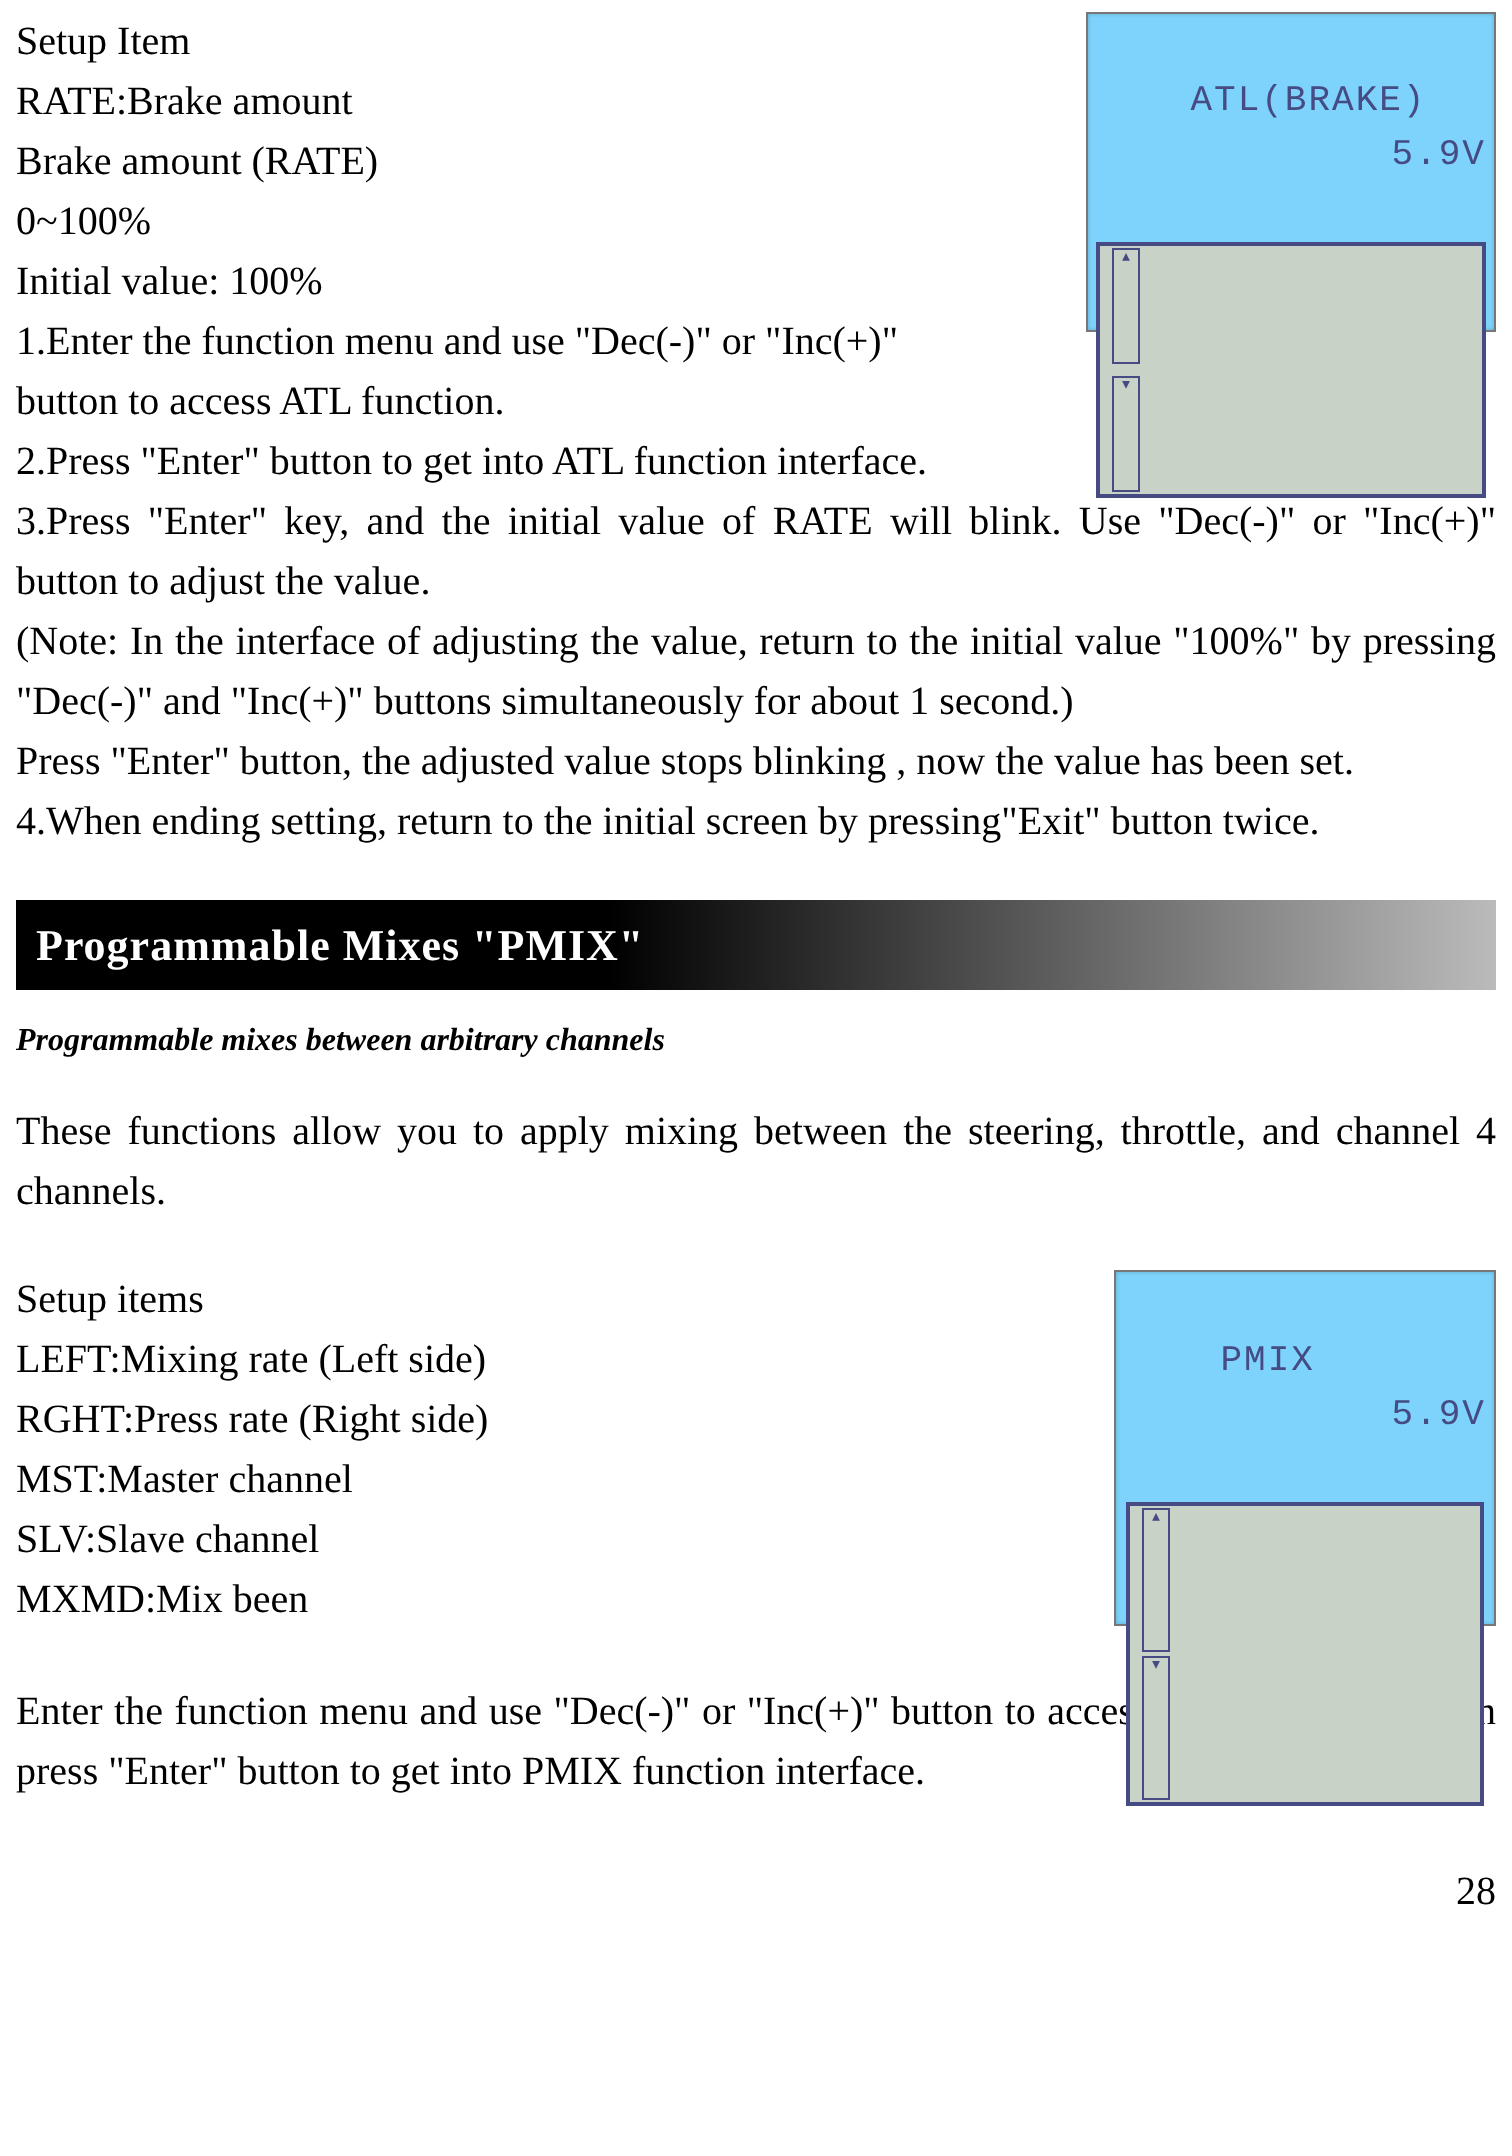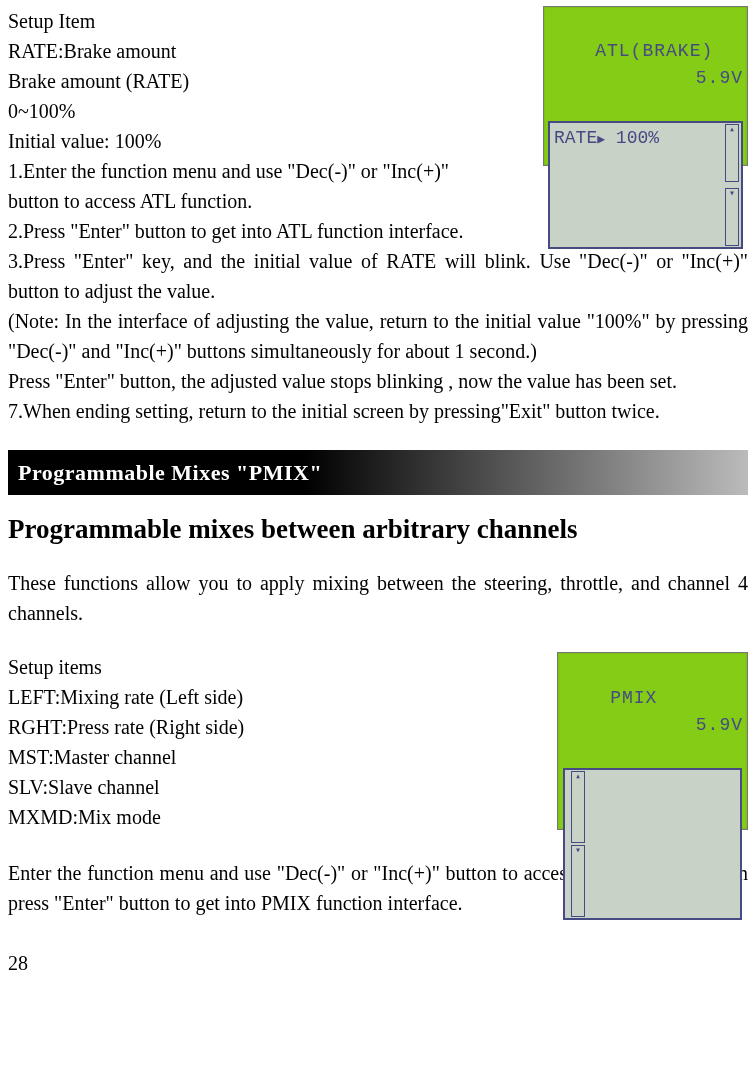--- a/index.html
+++ b/index.html
@@ -20,30 +20,31 @@
     background:linear-gradient(90deg,#000 0%,#000 40%,#bbb 100%);
     color:#fff;
     font-weight:bold;
     font-size:22px;
     padding:6px 10px;
     margin:24px 0 14px 0;
     letter-spacing:.5px;
   }
   .subheading{
     font-weight:bold;
-    font-size:27px;
+    font-size:16px;
     margin:6px 0 18px 0;
+    font-style:italic;
   }
   .gap{height:24px}
   
   .lcd{
     float:right;
     margin-left:8px;
     margin-bottom:4px;
-    background:#84cc16;
+    background:#7dd3fc;
     border:1px solid #777;
     box-sizing:border-box;
     font-family:"Lucida Console","Courier New",monospace;
     color:#464b83;
     position:relative;
     box-shadow:inset 0 0 2px rgba(0,0,0,.2);
   }
   .lcd.small{width:205px;height:160px;padding:4px 4px;font-size:18px}
   .lcd .title{letter-spacing:1px;white-space:pre}
   .lcd .title span.right{position:absolute;right:4px}
@@ -55,53 +56,52 @@
     display:flex;
   }
   .lcd .box .main{flex:1;white-space:pre}
   .lcd .box .spin{display:flex;flex-direction:column;justify-content:space-between;font-size:10px;gap:2px;margin:-1px -2px -1px 2px}
   .lcd .box .spin div{border:1px solid #464b83;width:12px;height:56px;text-align:center;line-height:1}
   .lcd.small .box{height:120px}
   .lcd.big{width:191px;height:178px;padding:5px 5px;font-size:18px}
   .lcd.big .box .main{line-height:1.3}
   .lcd.big .box .spin div{height:70px}
   .clear{clear:both}
-  .page-num{text-align:left;margin-top:30px;font-size:20px}
+  .page-num{text-align:right;margin-top:30px;font-size:20px}
   .tri{font-size:13px}
 </style>
 </head>
 <body>
 
 <div class="lcd small">
   <div class="title">
     <span>ATL(BRAKE)</span>
     <span class="right">5.9V</span>
   </div>
   <div class="box">
-    <div class="main"><span>RATE</span><span class="tri">▶</span> <span>100%</span></div>
     <div class="spin">
       <div>▴</div>
       <div>▾</div>
     </div>
   </div>
 </div>
 
 <p class="p-line">Setup Item</p>
 <p class="p-line">RATE:Brake amount</p>
 <p class="p-line">Brake amount (RATE)</p>
 <p class="p-line">0~100%</p>
 <p class="p-line">Initial value: 100%</p>
 <p class="p-line">1.Enter the function menu and use  "Dec(-)" or "Inc(+)"</p>
 <p class="p-line">button to access ATL function.</p>
 <div class="clear"></div>
 <p>2.Press "Enter" button to get into ATL function interface.</p>
 <p>3.Press "Enter" key, and the initial value of RATE will blink. Use "Dec(-)" or "Inc(+)" button to adjust the value.</p>
 <p>(Note: In the interface of adjusting the value, return to the initial value "100%" by pressing "Dec(-)" and "Inc(+)" buttons simultaneously for about 1 second.)</p>
 <p>Press  "Enter" button, the adjusted value stops blinking , now the value has been set.</p>
-<p>7.When ending setting, return to the initial screen by pressing"Exit" button twice.</p>
+<p>4.When ending setting, return to the initial screen by pressing"Exit" button twice.</p>
 
 <div class="section-banner">Programmable Mixes   "PMIX"</div>
 
 <div class="subheading">Programmable mixes between arbitrary channels</div>
 
 <p>These functions allow you to apply mixing between the steering, throttle, and channel 4 channels.</p>
 
 <div class="gap"></div>
 
 <div class="lcd big">
@@ -115,19 +115,19 @@
       <div>▾</div>
     </div>
   </div>
 </div>
 
 <p class="p-line">Setup items</p>
 <p class="p-line">LEFT:Mixing rate (Left side)</p>
 <p class="p-line">RGHT:Press rate (Right side)</p>
 <p class="p-line">MST:Master channel</p>
 <p class="p-line">SLV:Slave channel</p>
-<p class="p-line">MXMD:Mix mode</p>
+<p class="p-line">MXMD:Mix been</p>
 <div class="clear"></div>
 <div class="gap"></div>
 
 <p>Enter the function menu and use  "Dec(-)" or "Inc(+)" button to access PMIX function, then press "Enter" button to get into PMIX function interface.</p>
 
 <div class="page-num">28</div>
 
 </body></html>

